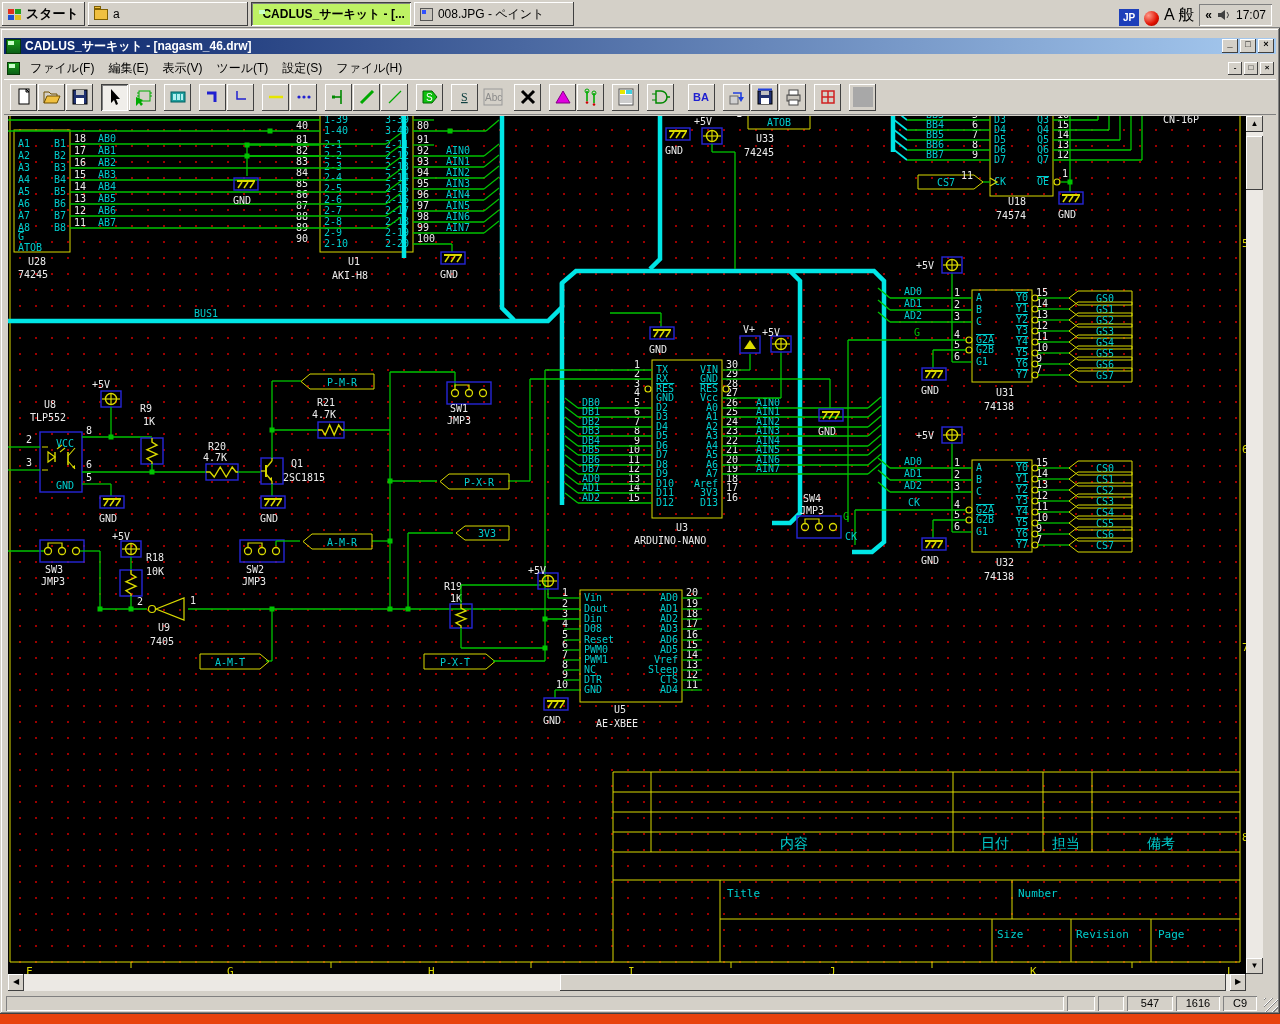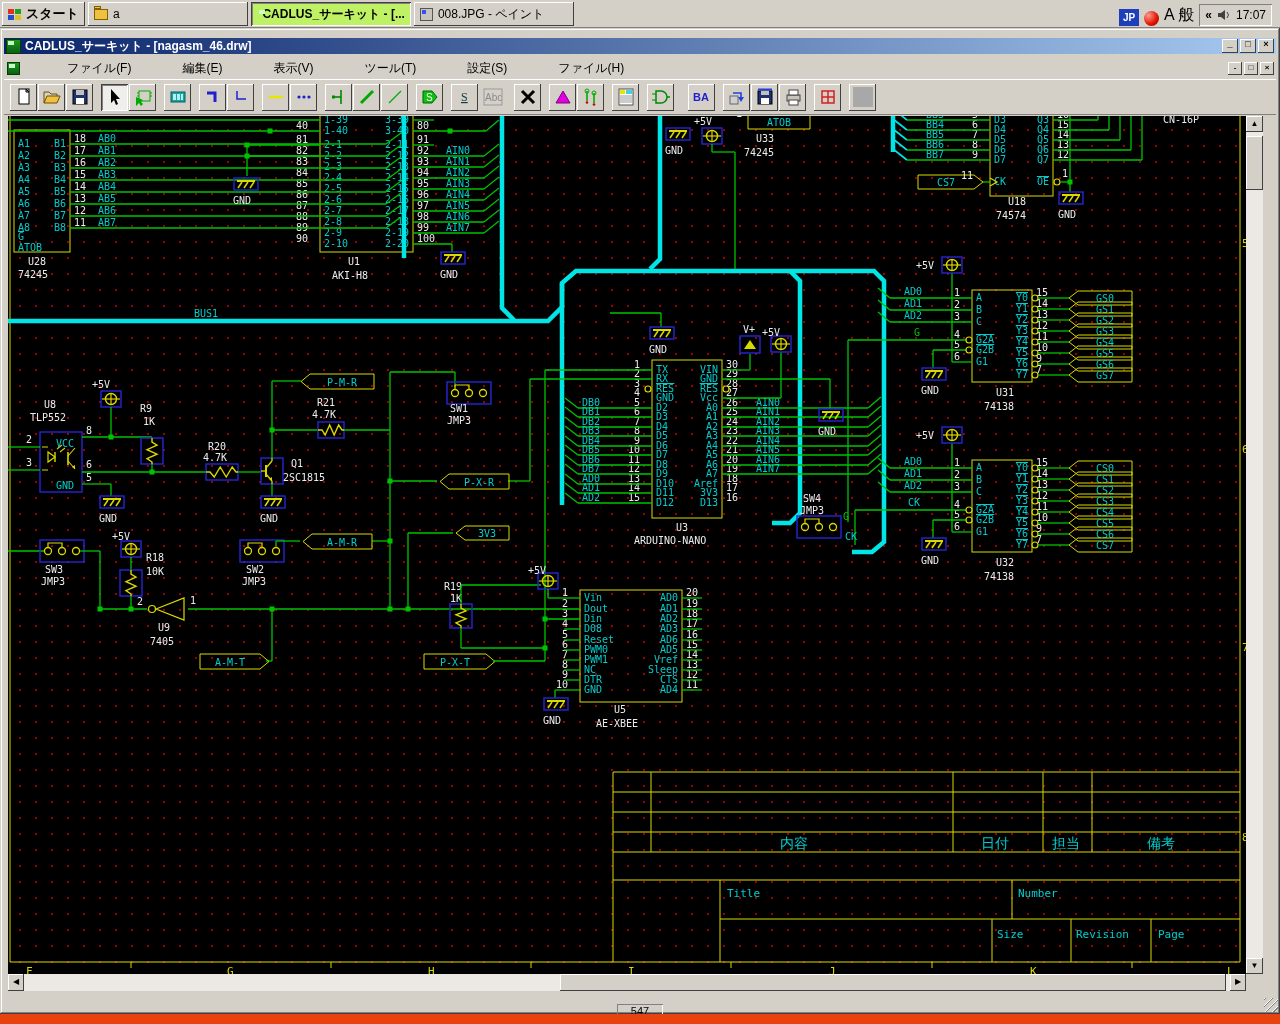--- a/index.html
+++ b/index.html
@@ -28,21 +28,21 @@
   .appwindow { position:absolute; left:0; top:28px; width:1280px; height:986px; background:#d4d0c8;
     box-shadow: inset -1px -1px #404040, inset 1px 1px #d4d0c8, inset -2px -2px #808080, inset 2px 2px #ffffff; }
   .titlebar { position:absolute; left:4px; top:10px; right:4px; height:16px;
     background:linear-gradient(90deg,#0a246a,#a6caf0); display:flex; align-items:center; padding:0 2px; }
   .titlebar .wtitle { color:#fff; font-weight:bold; font-size:12px; margin-left:4px; }
   .appicon { width:15px; height:15px; background:linear-gradient(#18a018,#0a5a16); box-shadow: inset 0 0 0 1px #063a06; position:relative; }
   .appicon::after { content:""; position:absolute; left:2px; top:2px; width:6px; height:4px; background:#c8ffc8; }
   .winbtns { margin-left:auto; display:flex; gap:2px; }
   .winbtn { width:16px; height:14px; background:#d4d0c8; font-size:9px; line-height:13px; text-align:center; font-weight:bold; font-family:"Liberation Mono",monospace; }
   .menubar { position:absolute; left:4px; top:30px; right:4px; height:20px; background:#d4d0c8; display:flex; align-items:center; }
-  .menuitem { font-size:12px; padding:2px 7px;margin-left:37px; }
+  .menuitem { font-size:12px; padding:2px 7px; }
   .mdibtns { margin-left:auto; display:flex; gap:2px; padding-right:2px; }
   .mdibtn { width:14px; height:13px; background:#d4d0c8; font-size:8px; line-height:12px; text-align:center; font-weight:bold; }
   .toolbar { position:absolute; left:4px; top:51px; right:4px; height:36px; background:#d4d0c8;
     display:flex; align-items:center; padding-left:6px; box-shadow: inset 0 1px #ffffff, inset 0 -1px #808080; }
   .tbtn { width:27px; height:27px; margin-right:1px; background:#d4d0c8; display:flex; align-items:center; justify-content:center; }
   .tbtn.pressed { box-shadow: inset 1px 1px #404040, inset -1px -1px #ffffff, inset 2px 2px #808080; background:#f0eeea; }
   .tbtn.flat { box-shadow:none; }
 
   
   .canvasarea { position:absolute; left:8px; top:88px; width:1238px; height:858px; background:#000;
@@ -50,21 +50,21 @@
   .canvasarea svg { position:absolute; left:0; top:0; }
 
   
   .vscroll { position:absolute; left:1246px; top:88px; width:17px; height:858px; background:#ece9e4; }
   .hscroll { position:absolute; left:8px; top:946px; width:1238px; height:17px; background:#ece9e4; }
   .scrollcorner { position:absolute; left:1246px; top:946px; width:17px; height:17px; background:#d4d0c8; }
   .sbtn { position:absolute; width:17px; height:16px; background:#d4d0c8; font-size:8px; text-align:center; line-height:15px; color:#000; }
   .sthumb { position:absolute; background:#d4d0c8; }
 
   
-  .statusrow { position:absolute; left:4px; top:966px; right:4px; height:18px; background:#d4d0c8; display:flex; gap:3px; align-items:center; padding:1px 2px;flex-direction:column; }
+  .statusrow { position:absolute; left:4px; top:966px; right:4px; height:18px; background:#d4d0c8; display:flex; gap:3px; align-items:center; padding:1px 2px; }
   .scell { height:15px; font-size:11px; text-align:center; line-height:14px; color:#000; }
   .grip { position:absolute; right:2px; bottom:2px; width:14px; height:14px;
     background:repeating-linear-gradient(135deg,#fff 0 1px,#808080 1px 2px,#d4d0c8 2px 5px); }
 
   .desktopstrip { position:absolute; left:0; top:1014px; width:1280px; height:10px; background:#e8430e; }
 
   .foldericon { width:14px; height:11px; background:#f0c040; box-shadow: inset 0 0 0 1px #806000; position:relative; }
   .foldericon::before { content:""; position:absolute; left:0; top:-3px; width:7px; height:3px; background:#f0c040; box-shadow: inset 0 0 0 1px #806000; }
   .painticon { width:13px; height:13px; background:#c8c4bc; box-shadow: inset 0 0 0 1px #555; position:relative; }
   .painticon::after { content:""; position:absolute; left:2px; top:2px; width:4px; height:4px; background:#3050ff; }

